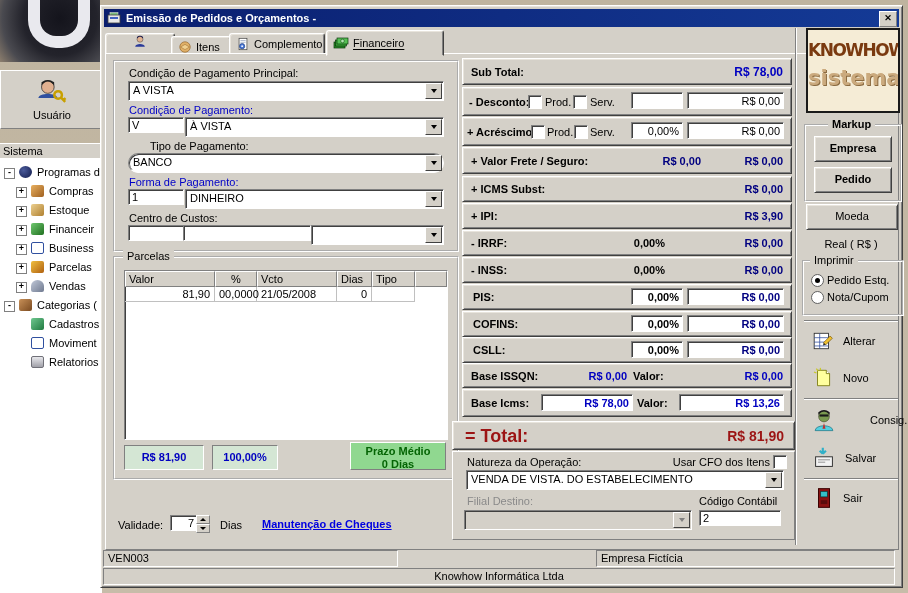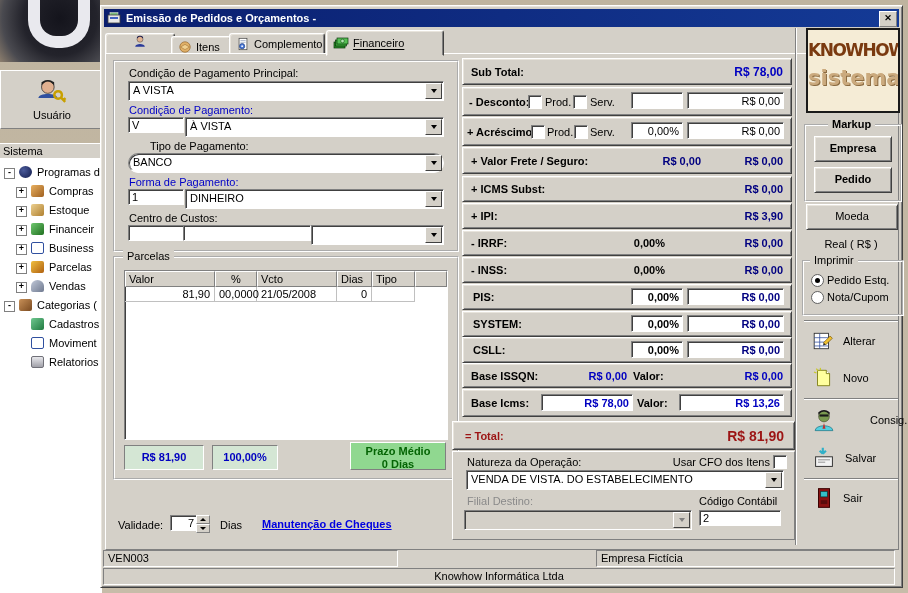--- a/index.html
+++ b/index.html
@@ -325,21 +325,21 @@
     <span class="vc navyval" style="right:8px;">R$ 0,00</span>
   </div>
 
   <div class="trow" style="top:284px;height:24px;">
     <span class="vc bold" style="left:10px;">PIS:</span>
     <input class="edit" style="left: 168px; top: 3px; width: 44px; height: 15px; text-align: right; font-weight: bold;" readonly="" value="0,00%">
     <input class="edit navyval" style="left: 224px; top: 3px; width: 89px; height: 15px; text-align: right; font-weight: bold; color: rgb(0, 0, 128);" readonly="" value="R$ 0,00">
   </div>
 
   <div class="trow" style="top:311px;height:24px;">
-    <span class="vc bold" style="left:10px;">SYSTEM:</span>
+    <span class="vc bold" style="left:10px;">COFINS:</span>
     <input class="edit" style="left: 168px; top: 3px; width: 44px; height: 15px; text-align: right; font-weight: bold;" readonly="" value="0,00%">
     <input class="edit" style="left: 224px; top: 3px; width: 89px; height: 15px; text-align: right; font-weight: bold; color: rgb(0, 0, 128);" readonly="" value="R$ 0,00">
   </div>
 
   <div class="trow" style="top:337px;height:24px;">
     <span class="vc bold" style="left:10px;">CSLL:</span>
     <input class="edit" style="left: 168px; top: 3px; width: 44px; height: 15px; text-align: right; font-weight: bold;" readonly="" value="0,00%">
     <input class="edit" style="left: 224px; top: 3px; width: 89px; height: 15px; text-align: right; font-weight: bold; color: rgb(0, 0, 128);" readonly="" value="R$ 0,00">
   </div>
 
@@ -351,21 +351,21 @@
   </div>
 
   <div class="trow" style="top:389px;height:26px;">
     <span class="vc bold" style="left:8px;">Base Icms:</span>
     <input class="edit" style="left: 78px; top: 4px; width: 84px; height: 15px; text-align: right; font-weight: bold; color: rgb(0, 0, 192);" readonly="" value="R$ 78,00">
     <span class="vc bold" style="left:174px;">Valor:</span>
     <input class="edit" style="left: 216px; top: 4px; width: 97px; height: 15px; text-align: right; font-weight: bold; color: rgb(0, 0, 192);" readonly="" value="R$ 13,26">
   </div>
 
   <div class="trow" style="left:452px;width:341px;top:421px;height:27px;">
-    <span class="vc redval" style="left:12px;font-size:11px;">= Total:</span>
+    <span class="vc redval" style="left:12px;font-size:18px;">= Total:</span>
     <span class="vc redval" style="right:10px;font-size:14px;">R$ 81,90</span>
   </div>
 
   <div class="abs raised-thin" style="left:452px;top:451px;width:341px;height:87px;">
     <span class="abs" style="left:14px;top:4px;">Natureza da Operação:</span>
     <span class="abs" style="right:24px;top:4px;">Usar CFO dos Itens</span>
     <span class="chk" style="right:7px;top:3px;"></span>
     <div class="combo" style="left:13px;top:18px;width:316px;height:18px;">
       <span class="ctxt">VENDA DE VISTA. DO ESTABELECIMENTO</span>
       <span class="cbtn">

